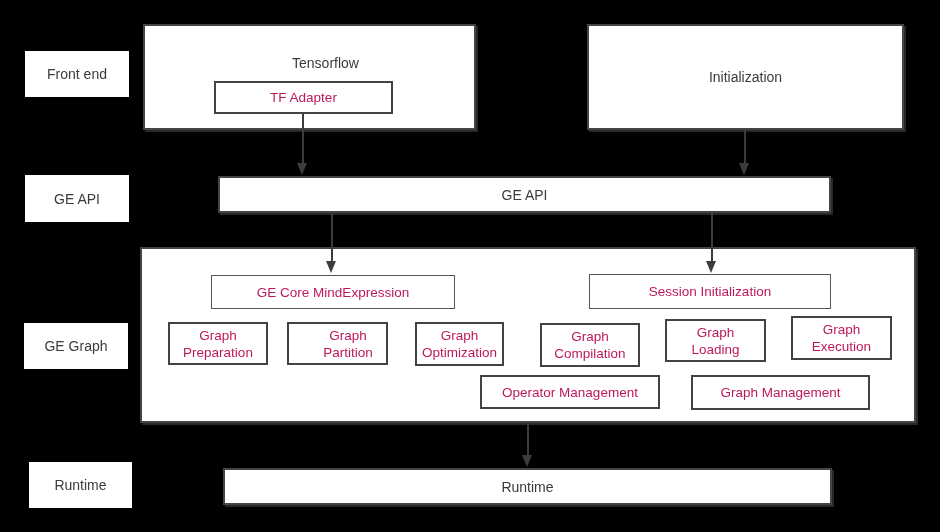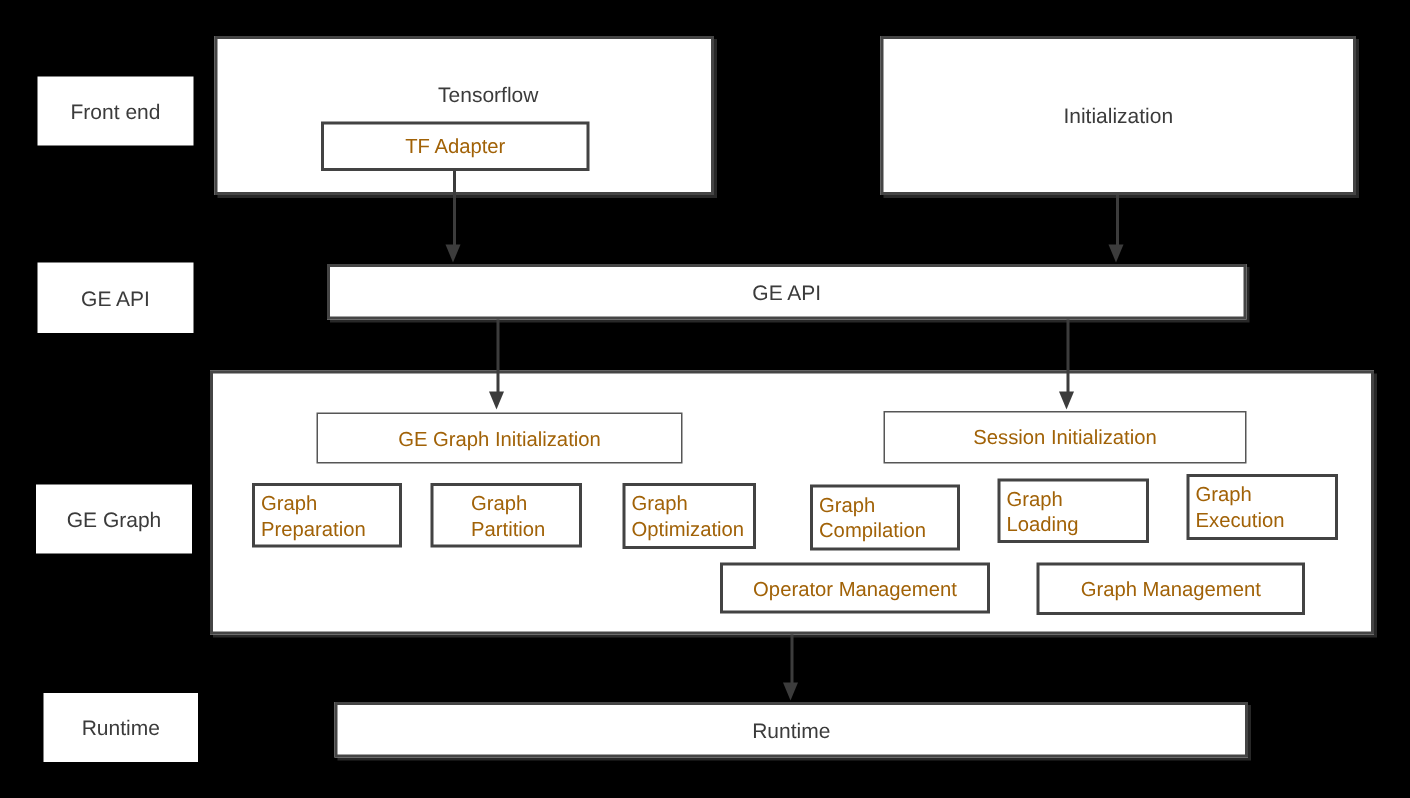--- a/index.html
+++ b/index.html
@@ -51,23 +51,24 @@
     padding-left: 32px;
   }
 
   
   .inner-box {
     background: #ffffff;
     border: 2px solid #434343;
     display: flex;
     align-items: center;
     justify-content: center;
+    text-align: center;
     font-size: 13.5px;
     line-height: 17px;
-    color: #a16207;
+    color: #be185d;
     z-index: 3;
     padding: 0 4px;
   }
   .init-box {
     border-width: 1px;
     border-color: #565656;
     font-size: 13.5px;
   }
 
   
@@ -104,21 +105,21 @@
   <div class="abs big-box" style="left:143px; top:24px; width:333px; height:106px;"></div>
   <div class="abs box-caption" style="left:143px; top:54px; width:333px; height:18px; line-height:18px;">Tensorflow</div>
   <div class="abs inner-box" style="left:214px; top:81px; width:179px; height:33px;">TF Adapter</div>
 
   <div class="abs big-box center-text" style="left:587px; top:24px; width:317px; height:106px;">Initialization</div>
 
   <div class="abs big-box center-text" style="left:218px; top:176px; width:613px; height:37px;">GE API</div>
 
   <div class="abs big-box" style="left:140px; top:247px; width:776px; height:176px;"></div>
 
-  <div class="abs inner-box init-box" style="left:211px; top:275px; width:244px; height:34px;">GE Graph Initialization</div>
+  <div class="abs inner-box init-box" style="left:211px; top:275px; width:244px; height:34px;">GE Core MindExpression</div>
   <div class="abs inner-box init-box" style="left:589px; top:274px; width:242px; height:35px;">Session Initialization</div>
 
   <div class="abs inner-box" style="left:168px; top:322px; width:100px; height:43px;">Graph Preparation</div>
   <div class="abs inner-box" style="left:287px; top:322px; width:101px; height:43px;padding-left:25px;">Graph Partition</div>
   <div class="abs inner-box" style="left:415px; top:322px; width:89px; height:44px;">Graph Optimization</div>
   <div class="abs inner-box" style="left:540px; top:323px; width:100px; height:44px;">Graph Compilation</div>
   <div class="abs inner-box" style="left:665px; top:319px; width:101px; height:43px;">Graph Loading</div>
   <div class="abs inner-box" style="left:791px; top:316px; width:101px; height:44px;">Graph Execution</div>
 
   <div class="abs inner-box" style="left:440px; top:375px; width:180px; height:34px;margin-left:40px;">Operator Management</div>

